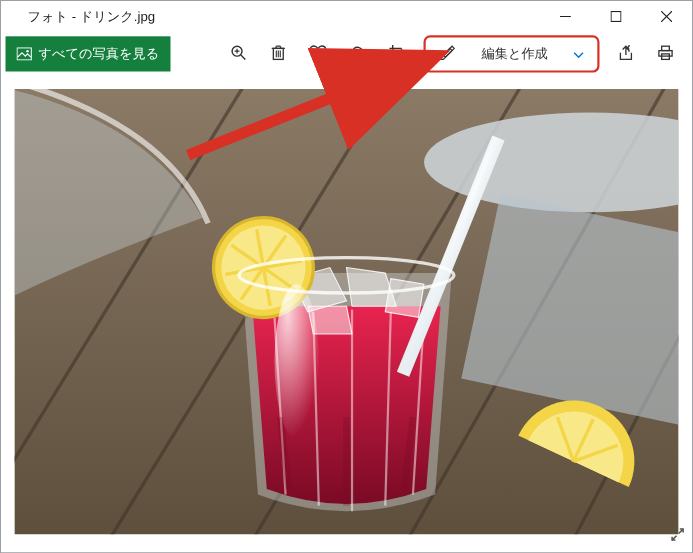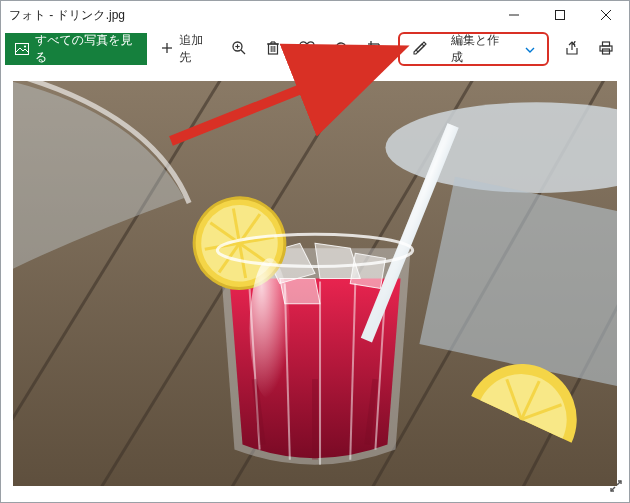--- a/index.html
+++ b/index.html
@@ -11,21 +11,21 @@
     color: #222;
     background: #fff;
     border: 1px solid #9aa0a6;
     position: relative;
   }
   
   .titlebar {
     height: 28px;
     display: flex;
     align-items: center;
-    padding-left: 8px;
+    padding-left: 24px;
     background: #fff;
   }
   .titlebar .title { flex: 1; font-size: 12px; color: #222; }
   .win-controls { display: flex; height: 100%; }
   .win-btn {
     width: 46px; height: 100%;
     display: flex; align-items: center; justify-content: center;
     color: #222;
   }
   
@@ -137,29 +137,20 @@
     <span class="pic-icon">
       <svg width="14" height="12" viewBox="0 0 14 12">
           <rect x="0.5" y="0.5" width="13" height="11" fill="none" stroke="#fff" stroke-width="1"></rect>
           <polyline points="1,9 5,5 8,8 10,6 13,9" fill="none" stroke="#fff" stroke-width="1"></polyline>
           <circle cx="10" cy="3.5" r="1.1" fill="#fff"></circle>
         </svg>
     </span>
     <span>すべての写真を見る</span>
   </div>
 
-  <div class="add-to">
-    <span>
-      <svg width="12" height="12" viewBox="0 0 12 12">
-          <line x1="6" y1="1" x2="6" y2="11" stroke="#333" stroke-width="1.3"></line>
-          <line x1="1" y1="6" x2="11" y2="6" stroke="#333" stroke-width="1.3"></line>
-        </svg>
-    </span>
-    <span>追加先</span>
-  </div>
 
   <div class="spacer-flex"></div>
 
   <div class="icon-btn">
     <span>
       <svg width="16" height="16" viewBox="0 0 16 16">
           <circle cx="6.5" cy="6.5" r="4.5" fill="none" stroke="#333" stroke-width="1.3"></circle>
           <line x1="10" y1="10" x2="14" y2="14" stroke="#333" stroke-width="1.3"></line>
           <line x1="6.5" y1="4.3" x2="6.5" y2="8.7" stroke="#333" stroke-width="1.1"></line>
           <line x1="4.3" y1="6.5" x2="8.7" y2="6.5" stroke="#333" stroke-width="1.1"></line>

